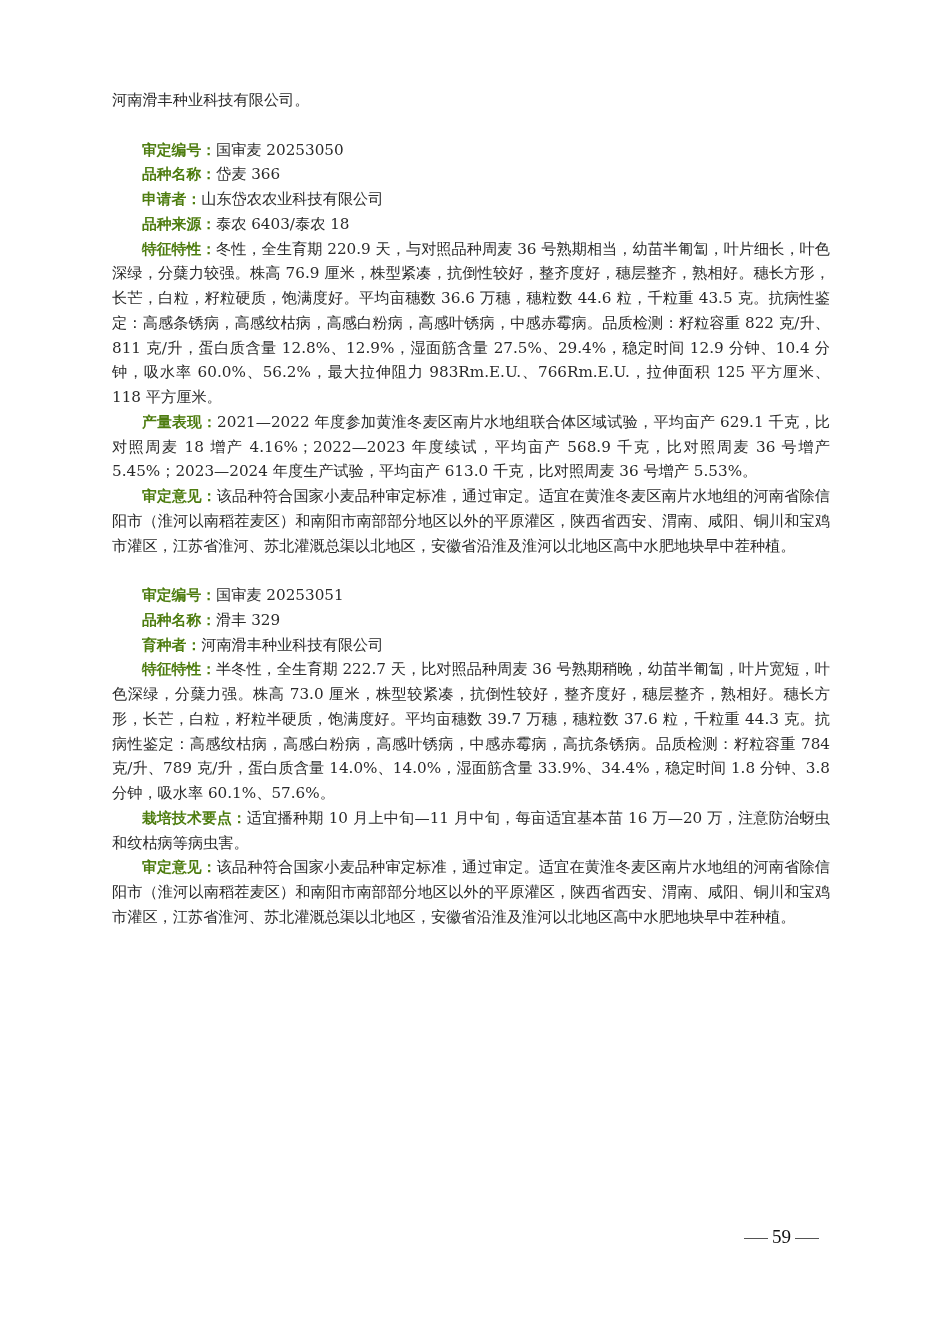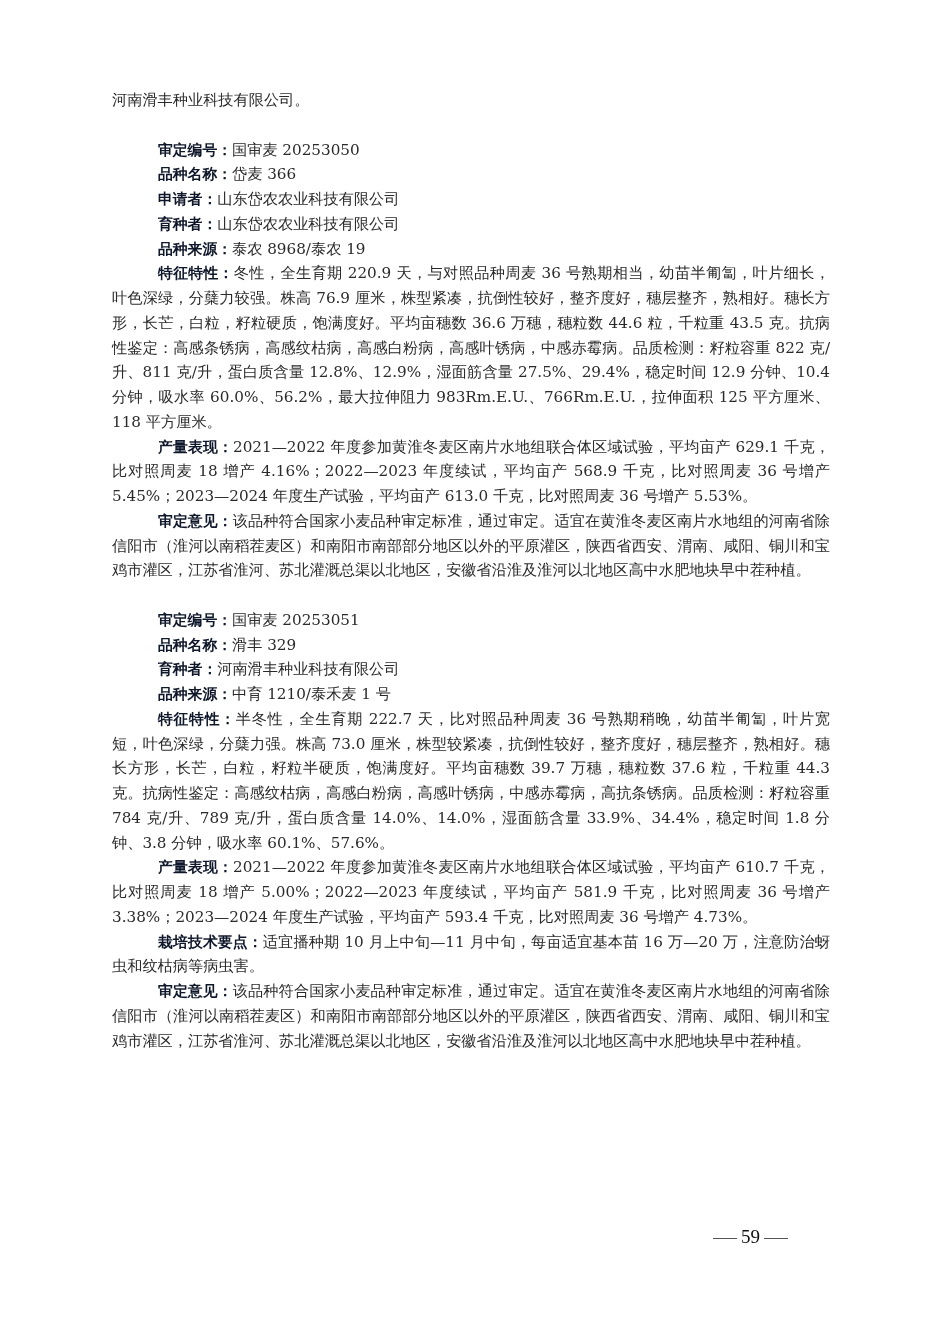--- a/index.html
+++ b/index.html
@@ -6,58 +6,55 @@
   body { width: 932px; height: 1318px; position: relative; overflow: hidden; }
   .page {
     position: absolute; left: 112px; top: 88px; width: 718px;
     font-family: "DejaVu Serif", "Liberation Serif", serif;
     font-size: 15.2px; line-height: 24.75px; color: #2a2a2a;
     text-align: justify; text-justify: inter-character;
   }
   .p { margin: 0; }
   .indent { text-indent: 30px; }
   .field { margin: 0; padding-left: 30px; }
-  .lbl { font-weight: bold; color: #0f172a; font-family: "DejaVu Sans", "Liberation Sans", sans-serif; font-size: 14.8px; margin-left: 16px; }
+  .lbl { font-weight: bold; color: #4d7c0f; font-family: "DejaVu Sans", "Liberation Sans", sans-serif; font-size: 14.8px; }
   .gap { height: 24.75px; }
   .entry { margin: 0; }
   .pageno {
-    position: absolute; left: 709px; top: 1226px;
+    position: absolute; left: 740px; top: 1226px;
     font-family: "Liberation Serif", "DejaVu Serif", serif;
     font-size: 19px; color: #111111; letter-spacing: 0px;
   }
   .pageno .dash { display: inline-block; width: 24px; height: 0; border-top: 1px solid #555; vertical-align: middle; margin: 0 4px; }
 </style>
 </head>
 <body>
 
 <div class="page">
   <p class="p">河南滑丰种业科技有限公司。</p>
 
   <div class="gap"></div>
 
   <div class="entry">
     <p class="field"><span class="lbl">审定编号：</span><span>国审麦 20253050</span></p>
     <p class="field"><span class="lbl">品种名称：</span><span>岱麦 366</span></p>
     <p class="field"><span class="lbl">申请者：</span><span>山东岱农农业科技有限公司</span></p>
-    <p class="field"><span class="lbl">育种者：</span><span>山东岱农农业科技有限公司</span></p>
-    <p class="field"><span class="lbl">品种来源：</span><span>泰农 8968/泰农 19</span></p>
+    <p class="field"><span class="lbl">品种来源：</span><span>泰农 6403/泰农 18</span></p>
     <p class="p indent"><span class="lbl">特征特性：</span><span>冬性，全生育期 220.9 天，与对照品种周麦 36 号熟期相当，幼苗半匍匐，叶片细长，叶色深绿，分蘖力较强。株高 76.9 厘米，株型紧凑，抗倒性较好，整齐度好，穗层整齐，熟相好。穗长方形，长芒，白粒，籽粒硬质，饱满度好。平均亩穗数 36.6 万穗，穗粒数 44.6 粒，千粒重 43.5 克。抗病性鉴定：高感条锈病，高感纹枯病，高感白粉病，高感叶锈病，中感赤霉病。品质检测：籽粒容重 822 克/升、811 克/升，蛋白质含量 12.8%、12.9%，湿面筋含量 27.5%、29.4%，稳定时间 12.9 分钟、10.4 分钟，吸水率 60.0%、56.2%，最大拉伸阻力 983Rm.E.U.、766Rm.E.U.，拉伸面积 125 平方厘米、118 平方厘米。</span></p>
     <p class="p indent"><span class="lbl">产量表现：</span><span>2021—2022 年度参加黄淮冬麦区南片水地组联合体区域试验，平均亩产 629.1 千克，比对照周麦 18 增产 4.16%；2022—2023 年度续试，平均亩产 568.9 千克，比对照周麦 36 号增产 5.45%；2023—2024 年度生产试验，平均亩产 613.0 千克，比对照周麦 36 号增产 5.53%。</span></p>
     <p class="p indent"><span class="lbl">审定意见：</span><span>该品种符合国家小麦品种审定标准，通过审定。适宜在黄淮冬麦区南片水地组的河南省除信阳市（淮河以南稻茬麦区）和南阳市南部部分地区以外的平原灌区，陕西省西安、渭南、咸阳、铜川和宝鸡市灌区，江苏省淮河、苏北灌溉总渠以北地区，安徽省沿淮及淮河以北地区高中水肥地块早中茬种植。</span></p>
   </div>
 
   <div class="gap"></div>
 
   <div class="entry">
     <p class="field"><span class="lbl">审定编号：</span><span>国审麦 20253051</span></p>
     <p class="field"><span class="lbl">品种名称：</span><span>滑丰 329</span></p>
     <p class="field"><span class="lbl">育种者：</span><span>河南滑丰种业科技有限公司</span></p>
-    <p class="field"><span class="lbl">品种来源：</span><span>中育 1210/泰禾麦 1 号</span></p>
     <p class="p indent"><span class="lbl">特征特性：</span><span>半冬性，全生育期 222.7 天，比对照品种周麦 36 号熟期稍晚，幼苗半匍匐，叶片宽短，叶色深绿，分蘖力强。株高 73.0 厘米，株型较紧凑，抗倒性较好，整齐度好，穗层整齐，熟相好。穗长方形，长芒，白粒，籽粒半硬质，饱满度好。平均亩穗数 39.7 万穗，穗粒数 37.6 粒，千粒重 44.3 克。抗病性鉴定：高感纹枯病，高感白粉病，高感叶锈病，中感赤霉病，高抗条锈病。品质检测：籽粒容重 784 克/升、789 克/升，蛋白质含量 14.0%、14.0%，湿面筋含量 33.9%、34.4%，稳定时间 1.8 分钟、3.8 分钟，吸水率 60.1%、57.6%。</span></p>
-    <p class="p indent"><span class="lbl">产量表现：</span><span>2021—2022 年度参加黄淮冬麦区南片水地组联合体区域试验，平均亩产 610.7 千克，比对照周麦 18 增产 5.00%；2022—2023 年度续试，平均亩产 581.9 千克，比对照周麦 36 号增产 3.38%；2023—2024 年度生产试验，平均亩产 593.4 千克，比对照周麦 36 号增产 4.73%。</span></p>
     <p class="p indent"><span class="lbl">栽培技术要点：</span><span>适宜播种期 10 月上中旬—11 月中旬，每亩适宜基本苗 16 万—20 万，注意防治蚜虫和纹枯病等病虫害。</span></p>
     <p class="p indent"><span class="lbl">审定意见：</span><span>该品种符合国家小麦品种审定标准，通过审定。适宜在黄淮冬麦区南片水地组的河南省除信阳市（淮河以南稻茬麦区）和南阳市南部部分地区以外的平原灌区，陕西省西安、渭南、咸阳、铜川和宝鸡市灌区，江苏省淮河、苏北灌溉总渠以北地区，安徽省沿淮及淮河以北地区高中水肥地块早中茬种植。</span></p>
   </div>
 </div>
 
 <div class="pageno">
   <span class="dash"></span><span>59</span><span class="dash"></span>
 </div>
 
 </body></html>

